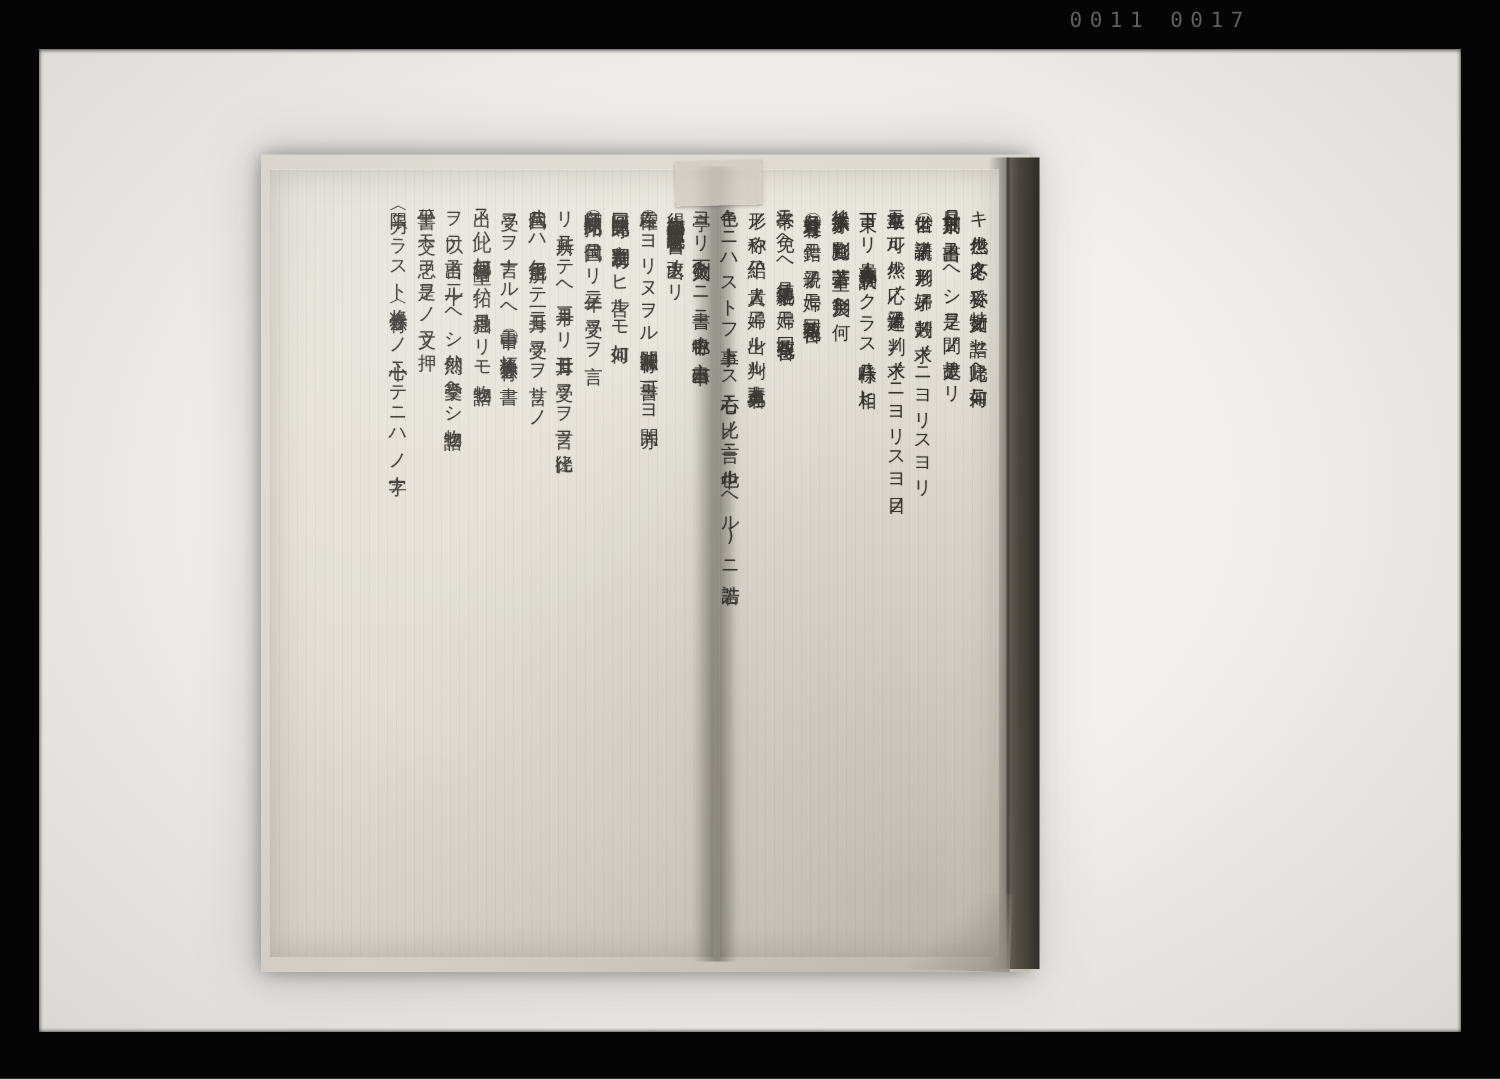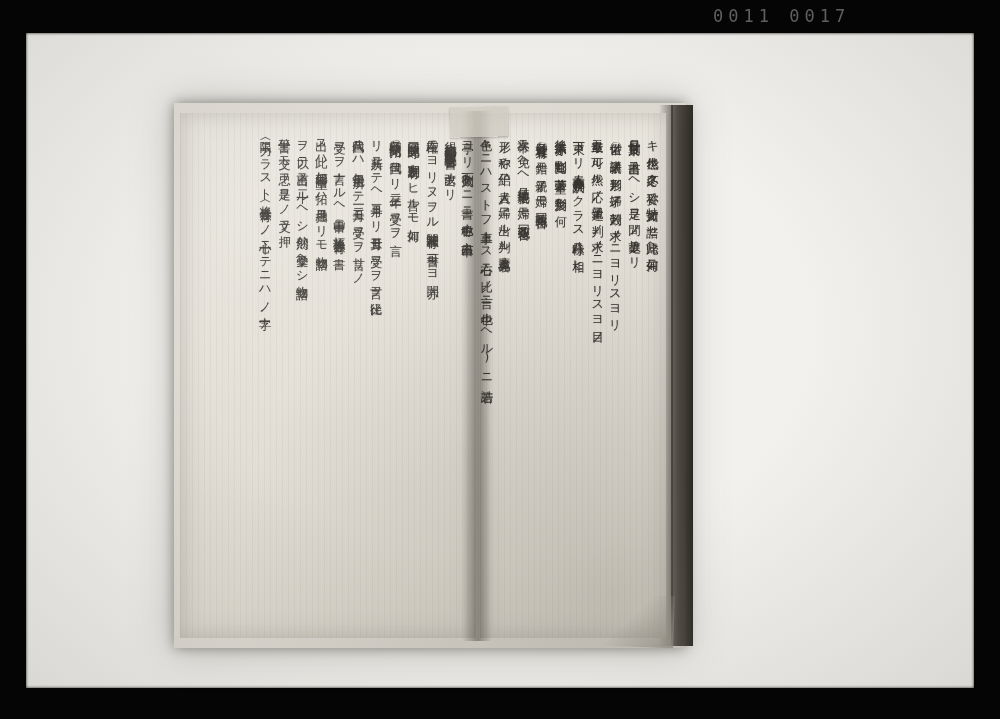--- a/index.html
+++ b/index.html
@@ -24,21 +24,21 @@
 
   
   #edge-code {
     position: absolute;
     top: 6px;
     left: 713px;
     width: 120px;
     height: 22px;
     color: #6f6f6f;
     font-family: "DejaVu Sans Mono", monospace;
-    font-size: 17px;
+    font-size: 14px;
     letter-spacing: 5px;
     white-space: nowrap;
     opacity: 0.85;
   }
 
   
   #print-area {
     position: absolute;
     left: 26px;
     top: 33px;

